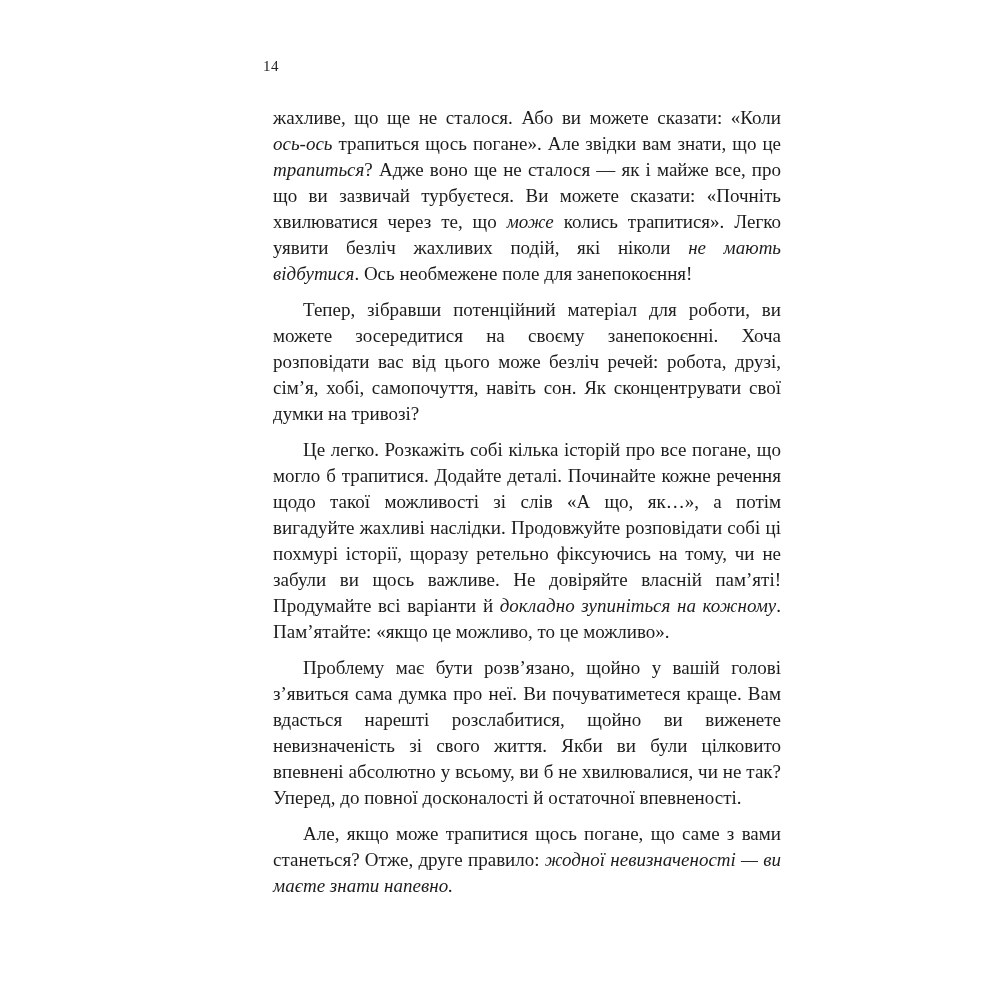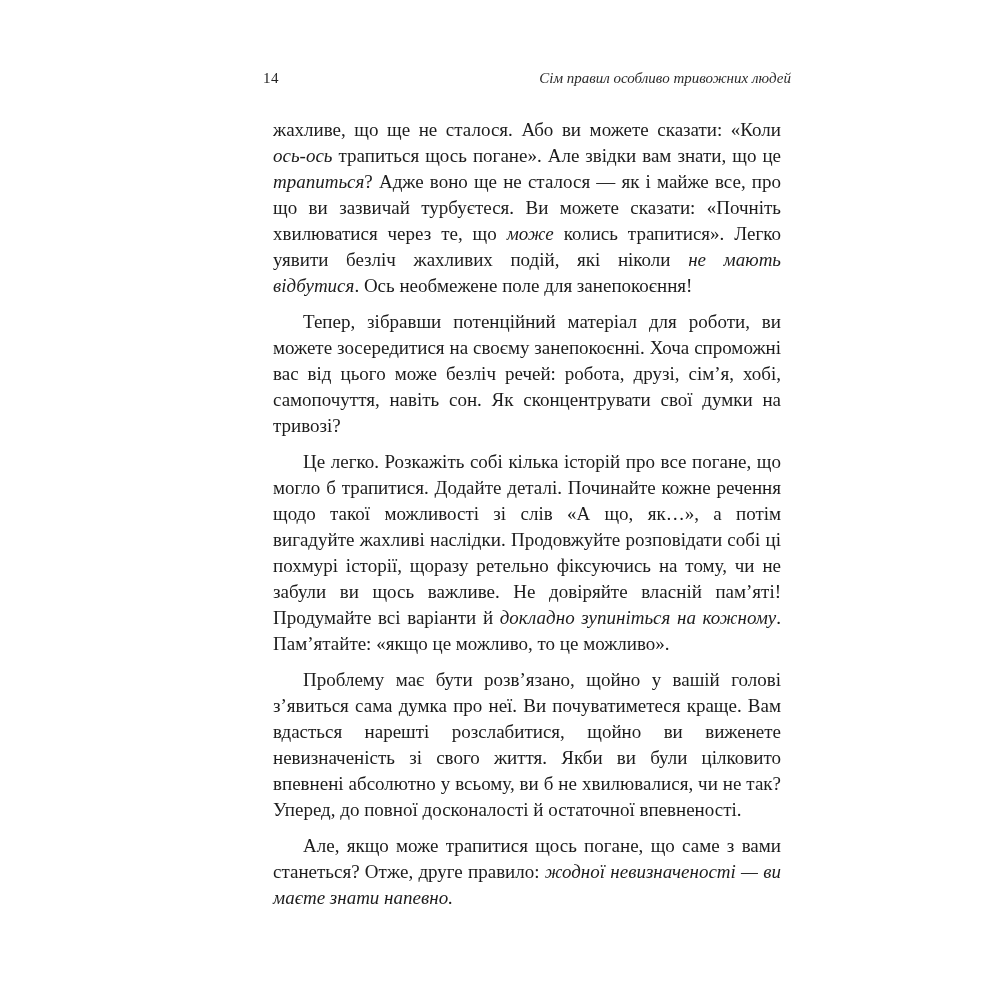--- a/index.html
+++ b/index.html
@@ -25,21 +25,20 @@
     display: flex;
     justify-content: space-between;
     align-items: baseline;
     font-size: 15px;
     margin-bottom: 30px;
   }
   .page-number {
     font-style: normal;
     color: #222222;
     letter-spacing: 0.5px;
-    margin-top: 12px;
   }
   .head-title {
     font-style: italic;
     color: #2a2a2a;
   }
   .body-text {
     font-size: 19px;
     line-height: 26px;
     text-align: justify;
     color: #1c1c1c;
@@ -54,23 +53,22 @@
   .body-text em {
     font-style: italic;
   }
 </style>
 </head>
 <body>
 
 <div class="page">
   <div class="running-head">
     <span class="page-number">14</span>
-    <span class="head-title">Сім правил особливо тривожних людей</span>
   </div>
 
   <div class="body-text">
       <p class=""><span>жахливе, що ще не сталося. Або ви можете сказати: «Коли </span><em>ось-ось</em><span> трапиться щось погане». Але звідки вам знати, що це </span><em>трапиться</em><span>? Адже воно ще не сталося — як і майже все, про що ви зазвичай турбуєтеся. Ви можете сказати: «Почніть хвилюватися через те, що </span><em>може</em><span> колись трапитися». Легко уявити безліч жахливих подій, які ніколи </span><em>не мають відбутися</em><span>. Ось необмежене поле для занепокоєння!</span></p>
-      <p class="indent"><span>Тепер, зібравши потенційний матеріал для роботи, ви можете зосередитися на своєму занепокоєнні. Хоча спроможні вас від цього може безліч речей: робота, друзі, сім’я, хобі, самопочуття, навіть сон. Як сконцентрувати свої думки на тривозі?</span></p>
+      <p class="indent"><span>Тепер, зібравши потенційний матеріал для роботи, ви можете зосередитися на своєму занепокоєнні. Хоча розповідати вас від цього може безліч речей: робота, друзі, сім’я, хобі, самопочуття, навіть сон. Як сконцентрувати свої думки на тривозі?</span></p>
       <p class="indent"><span>Це легко. Розкажіть собі кілька історій про все погане, що могло б трапитися. Додайте деталі. Починайте кожне речення щодо такої можливості зі слів «А що, як…», а потім вигадуйте жахливі наслідки. Продовжуйте розповідати собі ці похмурі історії, щоразу ретельно фіксуючись на тому, чи не забули ви щось важливе. Не довіряйте власній пам’яті! Продумайте всі варіанти й </span><em>докладно зупиніться на кожному</em><span>. Пам’ятайте: «якщо це можливо, то це можливо».</span></p>
       <p class="indent"><span>Проблему має бути розв’язано, щойно у вашій голові з’явиться сама думка про неї. Ви почуватиметеся краще. Вам вдасться нарешті розслабитися, щойно ви виженете невизначеність зі свого життя. Якби ви були цілковито впевнені абсолютно у всьому, ви б не хвилювалися, чи не так? Уперед, до повної досконалості й остаточної впевненості.</span></p>
       <p class="indent"><span>Але, якщо може трапитися щось погане, що саме з вами станеться? Отже, друге правило: </span><em>жодної невизначеності — ви маєте знати напевно.</em></p>
     </div>
 </div>
 
 </body></html>

